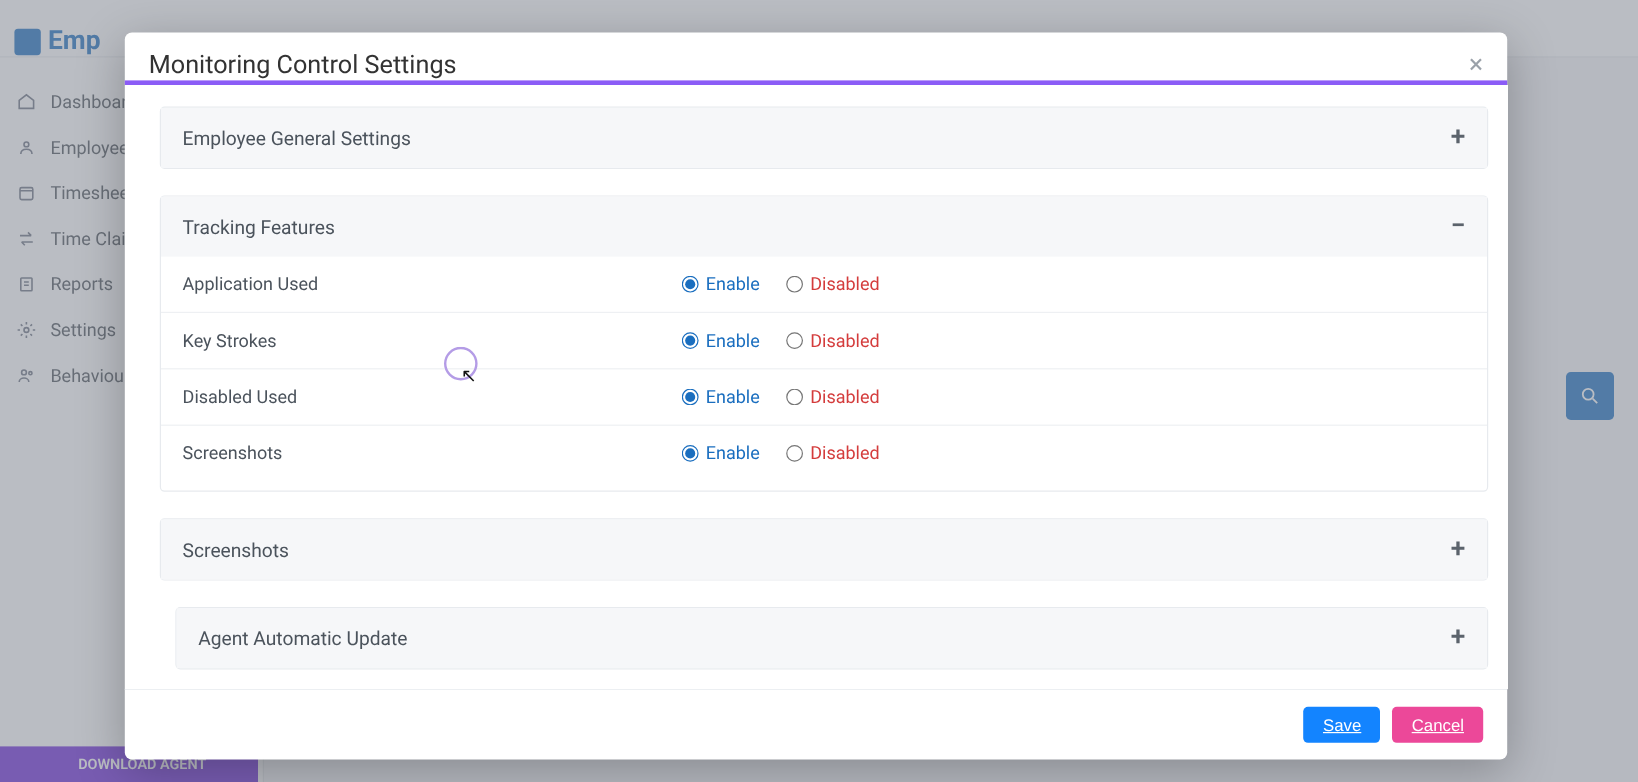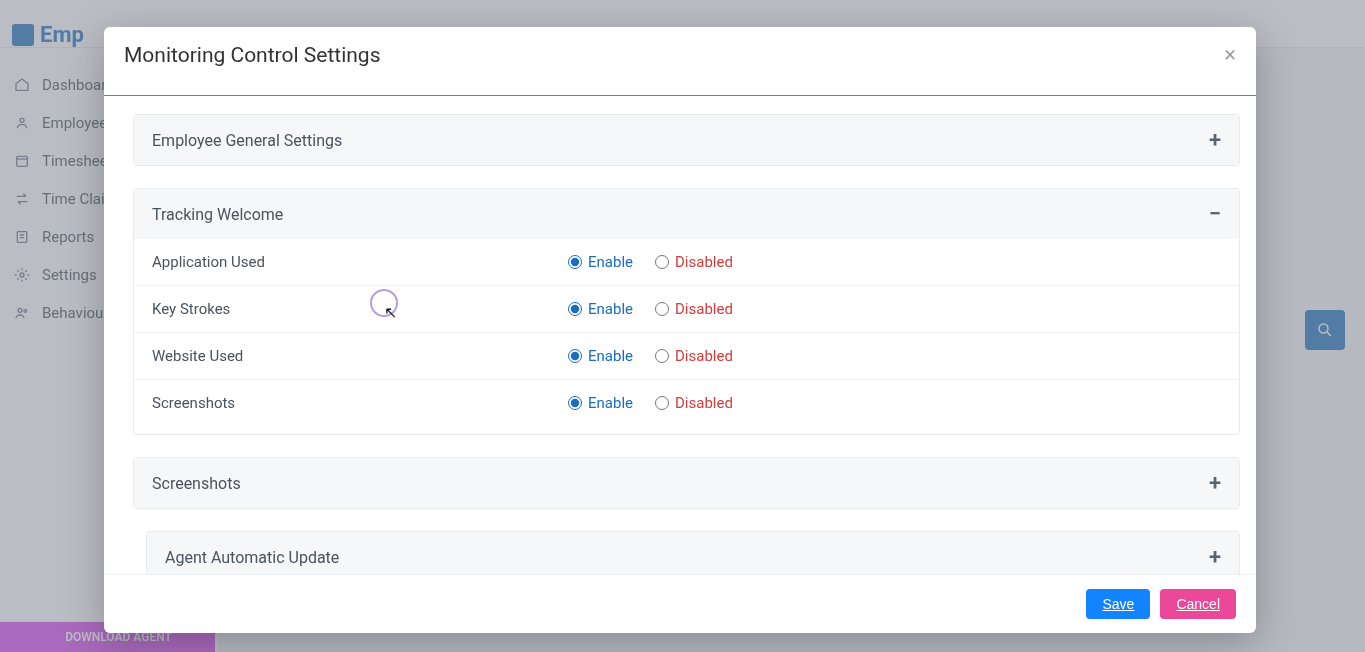--- a/index.html
+++ b/index.html
@@ -66,21 +66,21 @@
   .sidebar-item {
     display:flex; align-items:center; gap:12px;
     padding: 10px 14px;
     font-size: 15px; color:#495057;
     cursor:pointer;
   }
   .sidebar-item svg { width:16px; height:16px; flex:0 0 16px; }
   .download-agent {
     position:absolute; left:0; bottom:0;
     width:215px; height:30px;
-    background:#d946ef; color:#fff;
+    background:#6d28d9; color:#fff;
     display:flex; align-items:center; justify-content:center;
     gap:8px; font-size:12px; font-weight:600;
   }
   .right-panel {
     position:absolute; right:20px; top:310px;
     width:40px; height:40px;
     background:#1a6ebf; border-radius:4px;
     display:flex; align-items:center; justify-content:center;
     color:#fff;
   }
@@ -95,22 +95,22 @@
   .modal {
     position:absolute;
     left: 104px; top: 27px;
     width: 1152px; height: 606px;
     background: #fff;
     border-radius: 6px;
     box-shadow: 0 10px 40px rgba(0,0,0,0.25);
     display:flex; flex-direction:column;
   }
   .modal-header {
-    padding: 16px 20px 28px 20px;
-    border-bottom: 1px solid #8b5cf6;
+    padding: 16px 20px 0 20px;
+    border-bottom: 4px solid #8b5cf6;
     display:flex; align-items:center;gap:48px;
   }
   .modal-title { font-size:21px; font-weight:400; color:#333; }
   .modal-close {
     margin-left:auto; font-size:22px; color:#9aa1a9;
     cursor:pointer; line-height:1;
   }
   .modal-body {
     flex:1; overflow-y:auto;
     padding: 18px 16px 10px 29px;
@@ -273,21 +273,21 @@
 
     <div class="panel">
       <div class="panel-header">
         <span>Employee General Settings</span>
         <span class="panel-toggle">+</span>
       </div>
     </div>
 
     <div class="panel">
       <div class="panel-header">
-        <span>Tracking Welcome</span>
+        <span>Tracking Features</span>
         <span class="panel-toggle">−</span>
       </div>
       <div class="panel-body">
 
         <div class="feature-row">
           <div class="feature-label">Application Used</div>
           <div class="radio-group">
             <label class="radio-opt radio-enable">
               <input type="radio" name="f0" checked="" style="">
               <span>Enable</span>
@@ -307,21 +307,21 @@
               <span>Enable</span>
             </label>
             <label class="radio-opt radio-disable">
               <input type="radio" name="f1" style="">
               <span>Disabled</span>
             </label>
           </div>
         </div>
 
         <div class="feature-row">
-          <div class="feature-label">Website Used</div>
+          <div class="feature-label">Disabled Used</div>
           <div class="radio-group">
             <label class="radio-opt radio-enable">
               <input type="radio" name="f2" checked="" style="">
               <span>Enable</span>
             </label>
             <label class="radio-opt radio-disable">
               <input type="radio" name="f2" style="">
               <span>Disabled</span>
             </label>
           </div>

